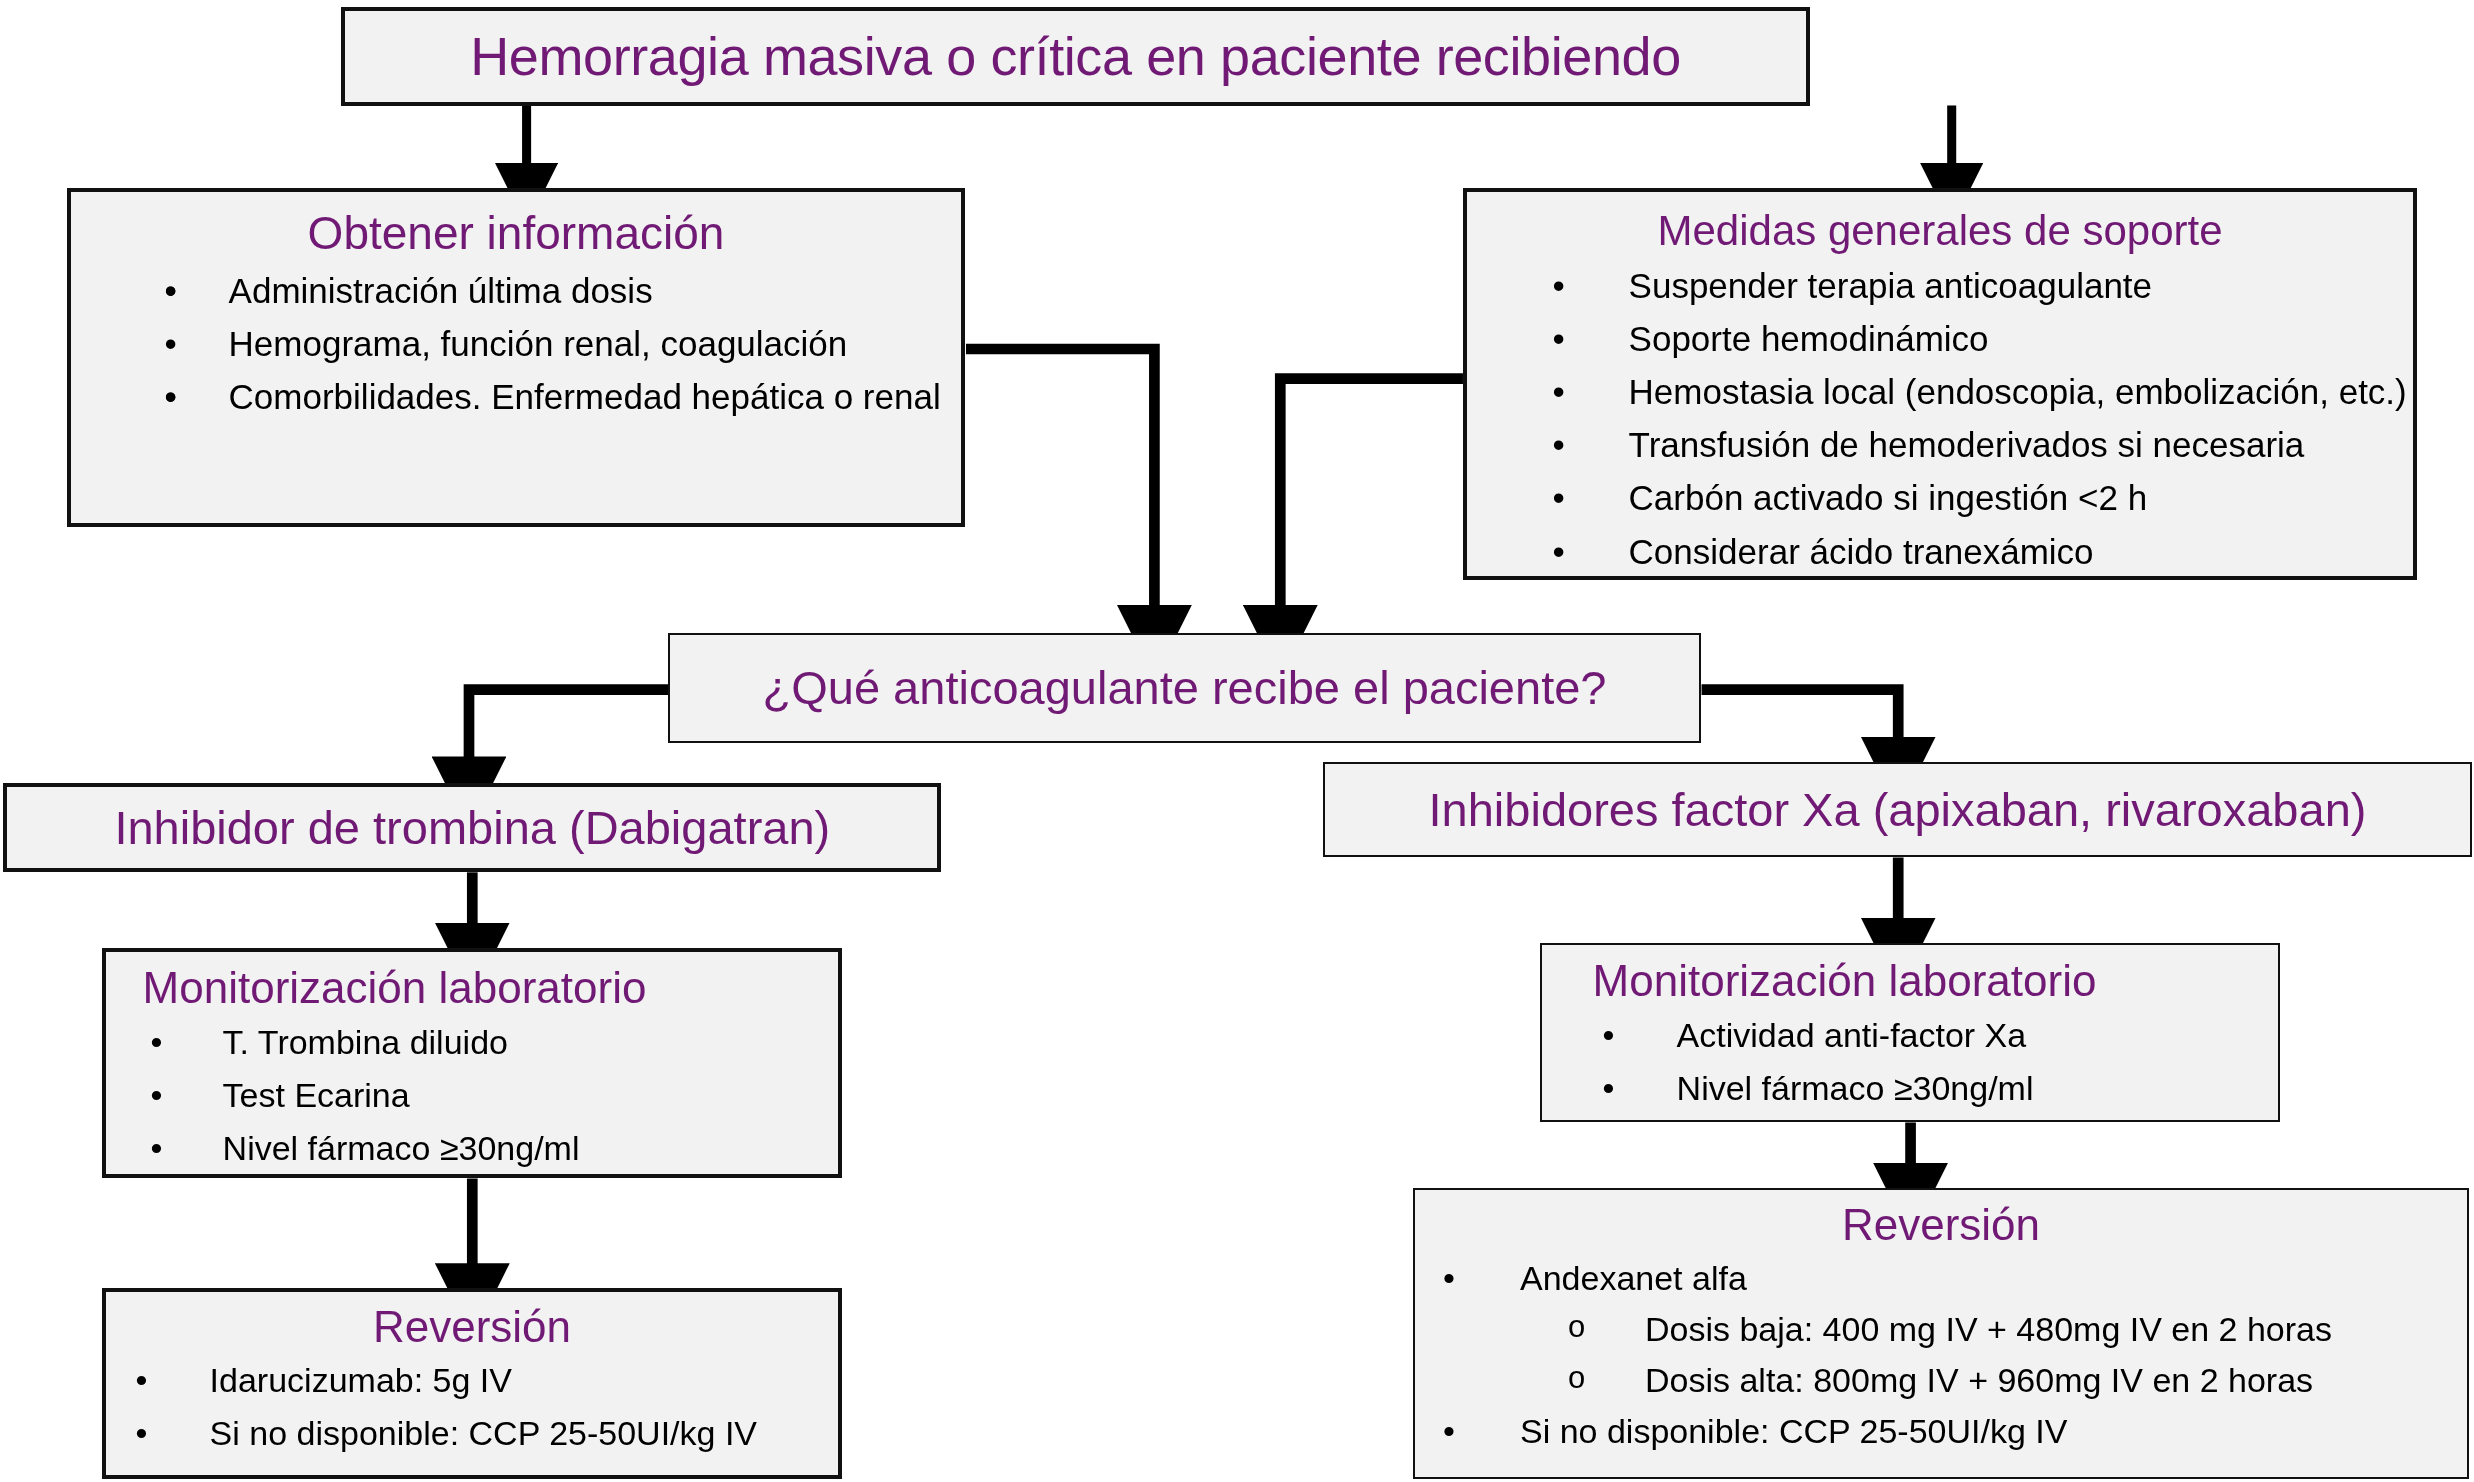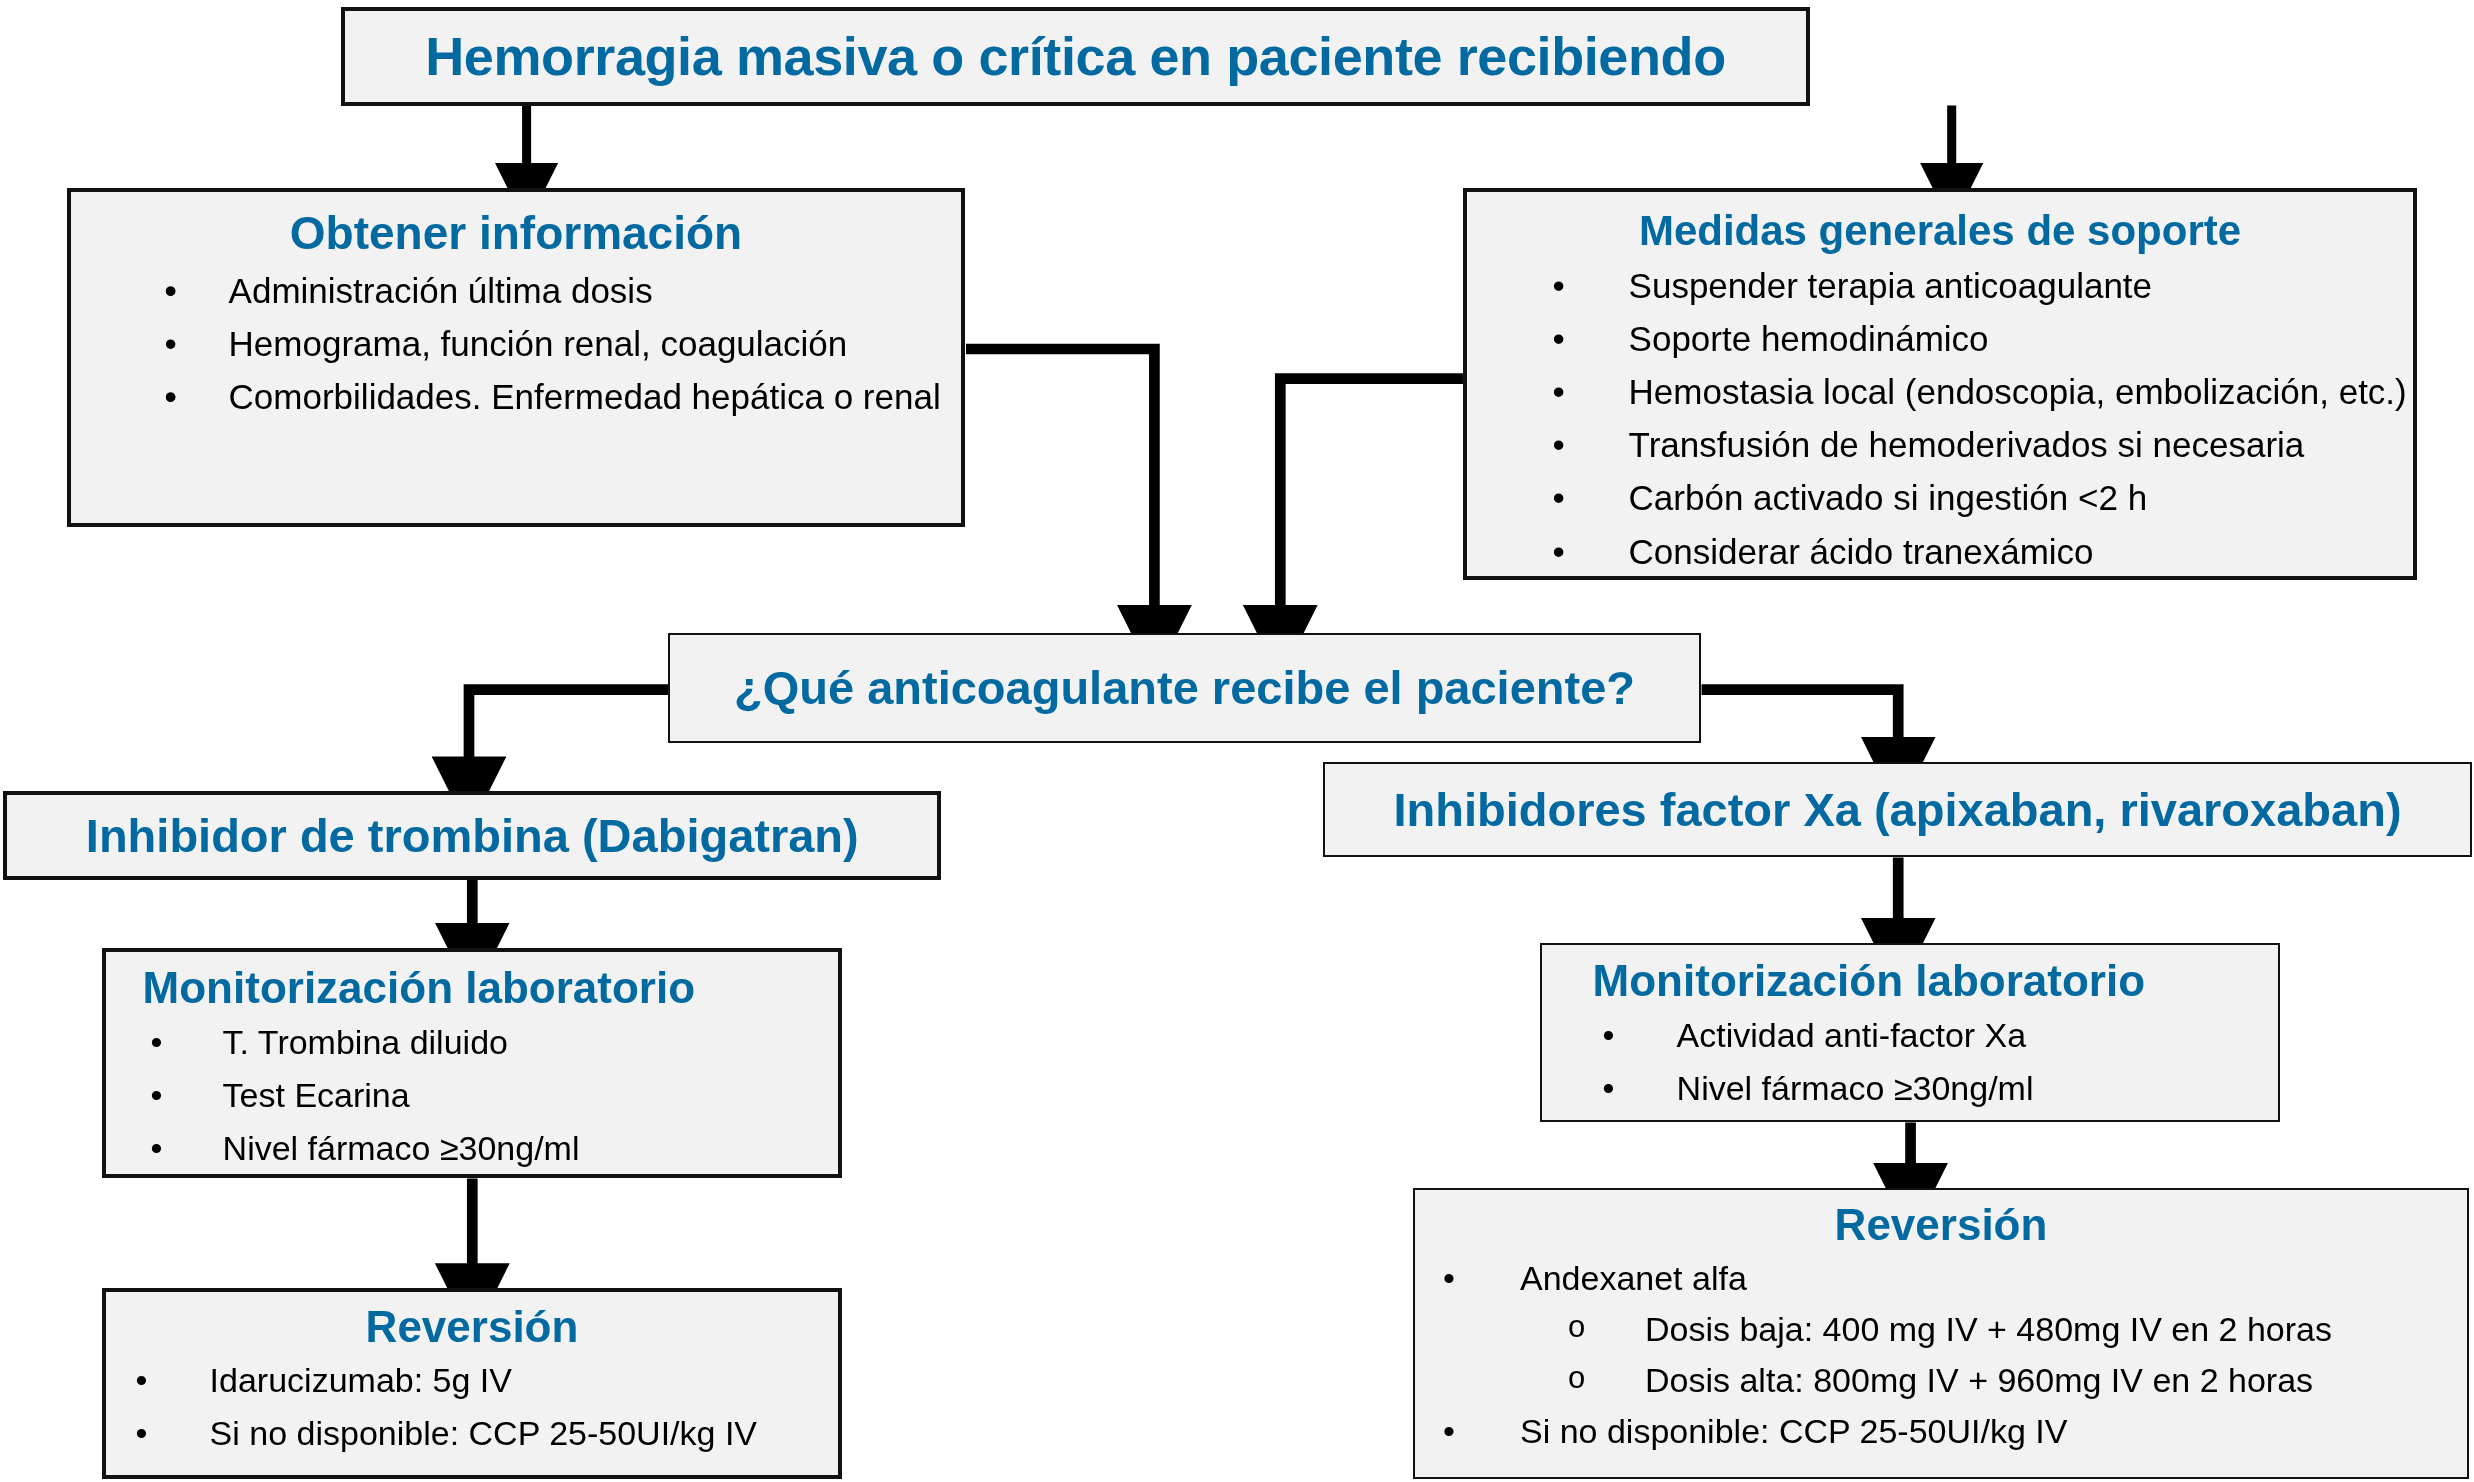--- a/index.html
+++ b/index.html
@@ -28,23 +28,23 @@
     position: absolute;
     background: #f2f2f2;
     border: 4.1px solid #111111;
     box-sizing: border-box;
     z-index: 2;
   }
   .node.thin {
     border-width: 2.5px;
   }
   .node-title {
-    font-weight: bold;
+    font-weight: normal;
     text-align: center;
-    color: #0369a1;
+    color: #701a75;
     line-height: 1.05;
     white-space: nowrap;
   }
   .bullets {
     list-style: none;
     margin: 0;
     padding: 0;
   }
   .bullets li {
     position: relative;
@@ -84,21 +84,21 @@
   #node-medidas .bullets li { font-size: 35px; padding-left: 76px; margin-bottom: 14px; }
 
   #node-decision {
     left: 668px; top: 633px; width: 1033px; height: 110px;
     display: flex; align-items: center; justify-content: center;
   }
   #node-decision .node-title { font-size: 47px; }
 
   #node-dabigatran {
     left: 3.3px; top: 783px; width: 938px; height: 89px;
-    display: flex; align-items: center; justify-content: center; margin-top: 8px;
+    display: flex; align-items: center; justify-content: center;
   }
   #node-dabigatran .node-title { font-size: 47px; }
 
   #node-factorxa {
     left: 1323px; top: 762px; width: 1149px; height: 95px;
     display: flex; align-items: center; justify-content: center;
   }
   #node-factorxa .node-title { font-size: 47px; text-align: right; }
 
   #node-lab-left {

